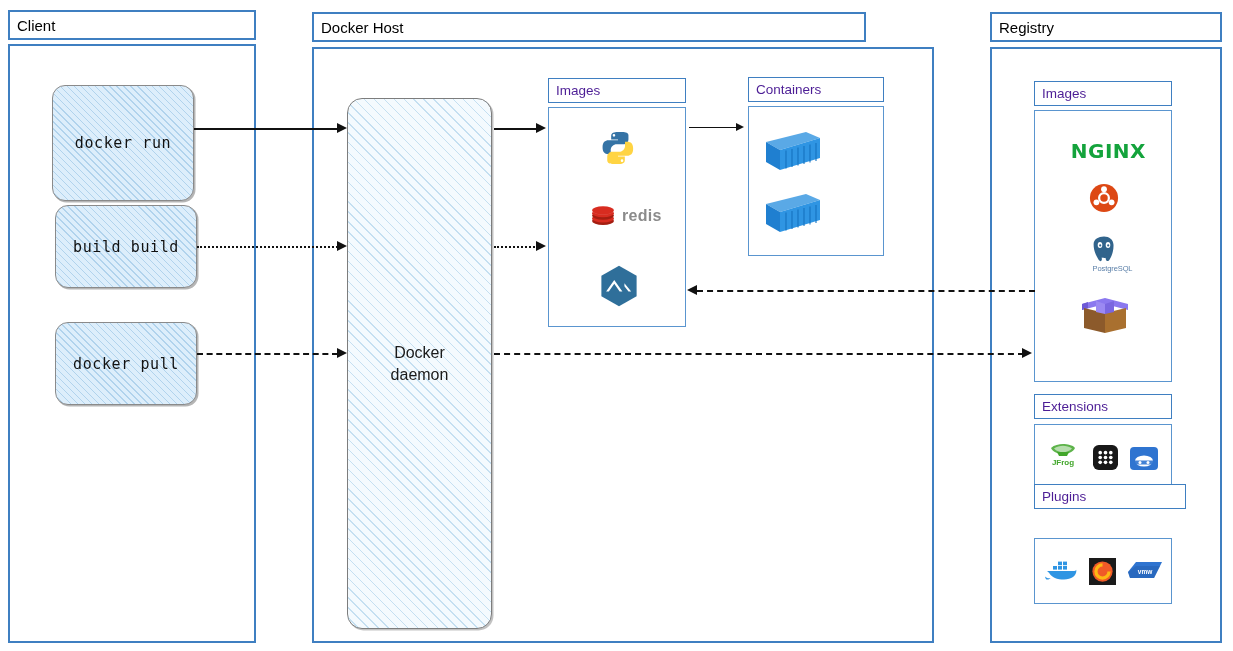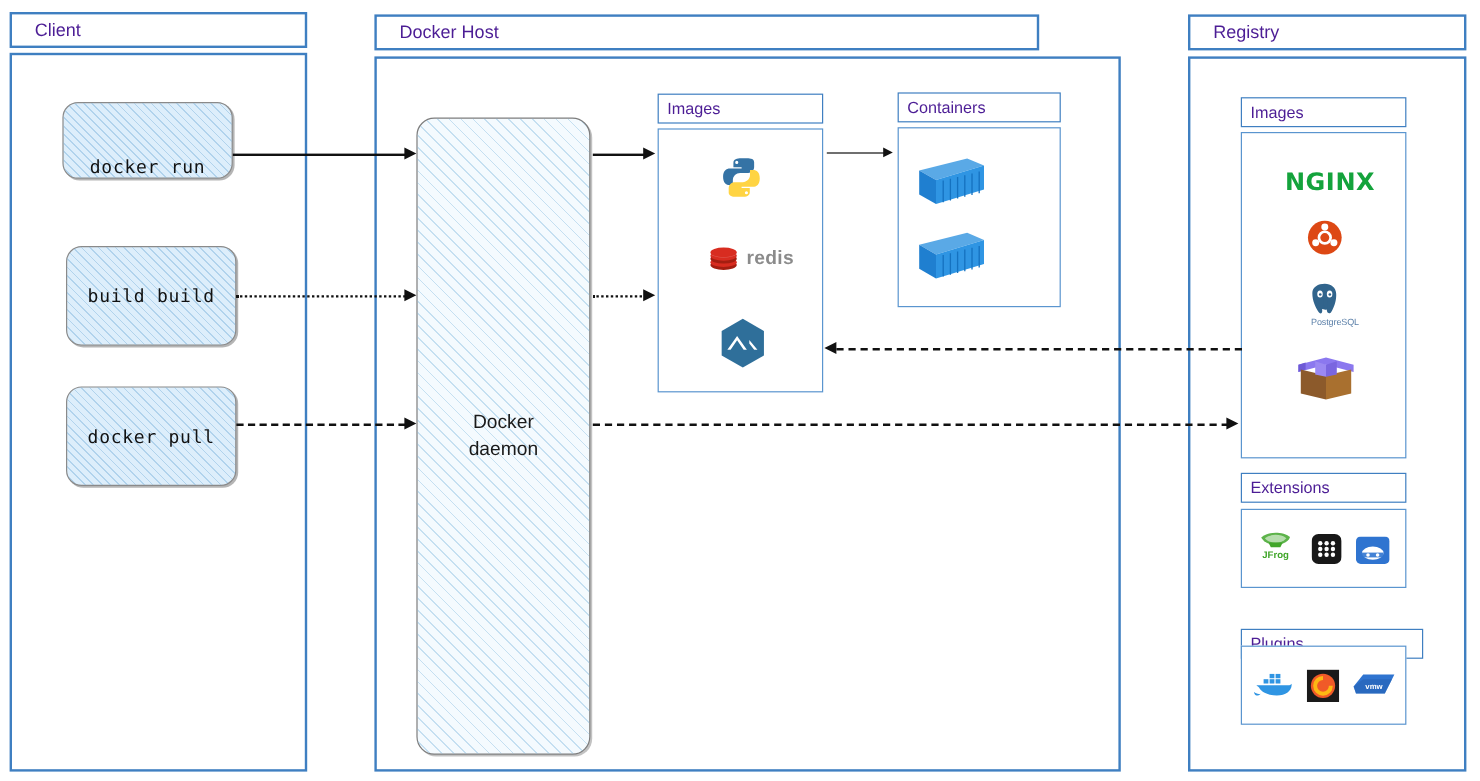--- a/index.html
+++ b/index.html
@@ -1,20 +1,20 @@
 <!DOCTYPE html>
 <html><head>
 <meta charset="utf-8">
 <style>
   html,body{margin:0;padding:0;background:#ffffff;}
   body{width:1233px;height:651px;position:relative;overflow:hidden;
        font-family:"Liberation Sans",sans-serif;}
   .panel-title{position:absolute;border:2px solid #3f7fc1;background:#fff;
-       box-sizing:border-box;display:flex;align-items:center;padding-left:19px;
-       font-size:15px;color:#4c1d95;}
+       box-sizing:border-box;display:flex;align-items:center;padding-left:7px;
+       font-size:15px;color:#000000;}
   .panel-body{position:absolute;border:2px solid #3f7fc1;background:#fff;
        box-sizing:border-box;}
   .sub-title{position:absolute;border:1.6px solid #3f7fc1;background:#fff;
        box-sizing:border-box;display:flex;align-items:center;padding-left:7px;
        font-size:13.5px;color:#4c1d95;}
   .sub-body{position:absolute;border:1.6px solid #5a95cf;background:#fff;
        box-sizing:border-box;}
   .cmd-box{position:absolute;box-sizing:border-box;
        border:1.5px solid #8a8a8a;border-radius:13px;
        background:#ddeefb;
@@ -58,21 +58,21 @@
   .jfrog-text{font-size:8px;font-weight:bold;color:#41a62a;margin-top:-3px;}
 </style>
 </head>
 <body>
 
 <div class="panel-title" style="left:8px;top:10px;width:248px;height:30px;">
   <span>Client</span>
 </div>
 <div class="panel-body" style="left:8px;top:44px;width:248px;height:599px;"></div>
 
-<div class="cmd-box" style="left:52px;top:85px;width:142px;height:64px;align-items:flex-end;">
+<div class="cmd-box" style="left:52px;top:85px;width:142px;height:116px;">
   <span class="hatch"></span>
   <span class="cmd-label">docker run</span>
 </div>
 <div class="cmd-box" style="left:55px;top:205px;width:142px;height:83px;">
   <span class="hatch"></span>
   <span class="cmd-label">build build</span>
 </div>
 <div class="cmd-box" style="left:55px;top:322px;width:142px;height:83px;">
   <span class="hatch"></span>
   <span class="cmd-label">docker pull</span>
@@ -239,21 +239,21 @@
 <div class="icon" style="left:1130px;top:446px;width:28px;height:24px;">
   <svg width="28" height="23" viewBox="0 0 28 23">
     <rect x="0" y="0" width="28" height="23" rx="4" fill="#2f74d0"></rect>
     <ellipse cx="14" cy="14" rx="9" ry="5.5" fill="#fff"></ellipse>
     <rect x="5" y="13.5" width="18" height="4" fill="#2f74d0" opacity=".9"></rect>
     <circle cx="10" cy="15.5" r="1.5" fill="#fff"></circle>
     <circle cx="18" cy="15.5" r="1.5" fill="#fff"></circle>
   </svg>
 </div>
 
-<div class="sub-title" style="left:1034px;top:524px;width:152px;height:25px;">
+<div class="sub-title" style="left:1034px;top:484px;width:152px;height:25px;">
   <span>Plugins</span>
 </div>
 <div class="sub-body" style="left:1034px;top:538px;width:138px;height:66px;"></div>
 
 <div class="icon" style="left:1044px;top:558px;width:34px;height:26px;">
   <svg width="34" height="26" viewBox="0 0 34 26">
     <g fill="#2f95e3">
       <rect x="9" y="8" width="4" height="3.6"></rect>
         <rect x="14" y="8" width="4" height="3.6"></rect>
       <rect x="19" y="8" width="4" height="3.6"></rect>

